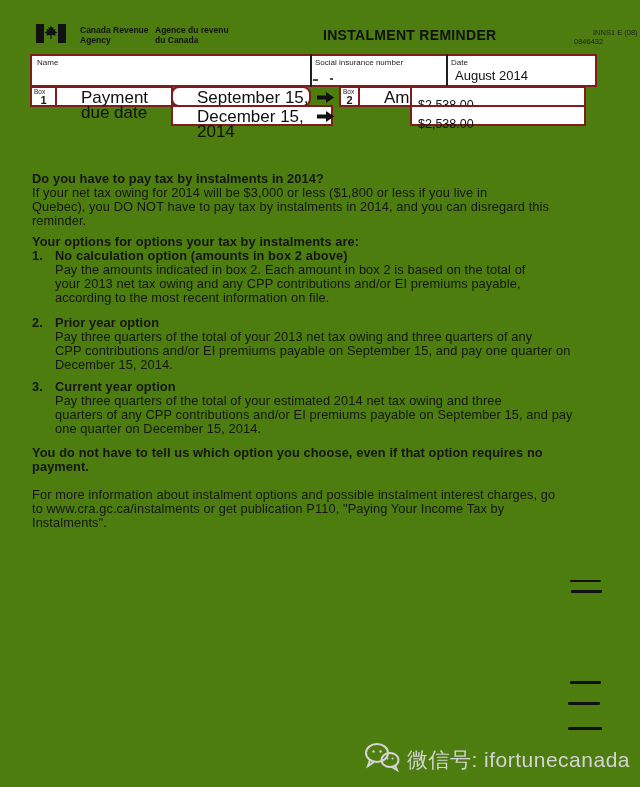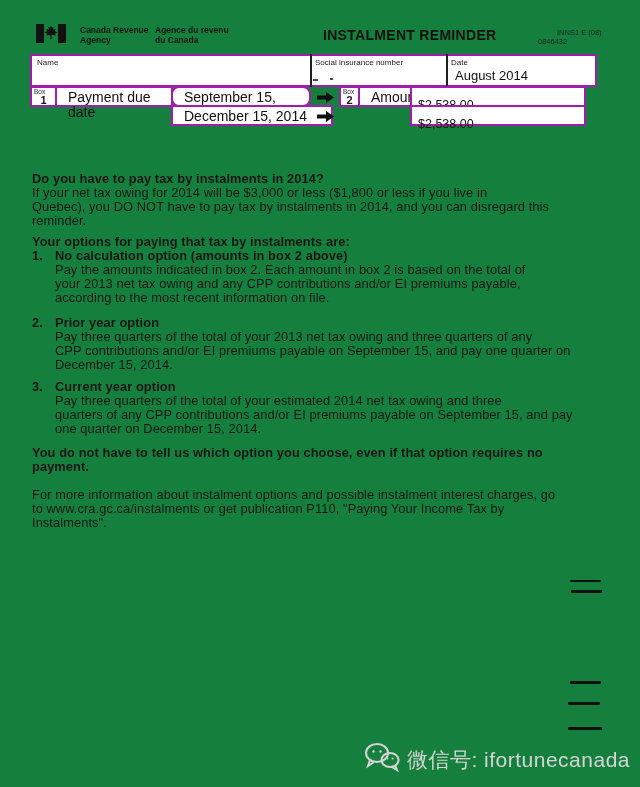--- a/index.html
+++ b/index.html
@@ -1,40 +1,40 @@
 <!DOCTYPE html>
 <html><head>
 <meta charset="utf-8">
 <style>
   html,body{margin:0;padding:0;background:#888;}
   *{box-sizing:border-box;}
   .page{
     position:relative;
     width:640px;height:787px;
     margin:0 auto;
-    background:#15803d;
+    background:#4d7c0f;
     font-family:"Liberation Sans", sans-serif;
     color:#1a1a1a;
     overflow:hidden;
   }
   .abs{position:absolute;}
   .pre{white-space:pre-line;}
   .b{font-weight:bold;}
 
   
   .agency{font-size:8.5px;font-weight:bold;line-height:10px;color:#141414;}
   .doc-title{font-size:14px;font-weight:bold;letter-spacing:.3px;color:#111;}
-  .form-code{font-size:7.5px;color:#222;}
+  .form-code{font-size:7.5px;color:#222;margin-left:36px;}
 
   
-  .cell{position:absolute;border:2px solid #a21caf;background:#fff;}
+  .cell{position:absolute;border:2px solid #7f1d1d;background:#fff;}
   .mini-label{font-size:8px;color:#222;padding:2px 0 0 5px;line-height:9px;}
   .vdiv{position:absolute;width:2px;background:#1f1f1f;}
   .date-value{font-size:13px;color:#101010;padding:3px 0 0 9px;}
-  .cell-text{font-size:14px;color:#101010;padding:2px 0 0 11px;line-height:15px;}
+  .cell-text{font-size:17px;color:#101010;padding:2px 0 0 24px;line-height:15px;}
   .amount-text{font-size:12.5px;color:#101010;padding:10px 0 0 6px;line-height:15px;}
   .boxcell{display:flex;flex-direction:column;align-items:center;padding-top:1px;}
   .box-word{font-size:6.5px;line-height:6px;align-self:flex-start;padding-left:2px;}
   .box-num{font-size:11px;font-weight:bold;line-height:11px;}
   .sin-mark{position:absolute;background:#4a4a4a;height:2px;}
 
   
   .body-text{font-size:12.8px;line-height:14px;color:#161616;letter-spacing:.1px;}
   .opt-title{font-weight:bold;}
   .opt-num{display:inline-block;width:23px;font-weight:bold;}
@@ -105,21 +105,21 @@
       </svg>
   </div>
   <div class="cell amount-text" style="left:410px;top:105px;width:176px;height:21px;">$2,538.00</div>
 
 
   <div class="abs body-text b" style="left:32px;top:172px;">Do you have to pay tax by instalments in 2014?</div>
   <div class="abs body-text pre" style="left:32px;top:186px;width:560px;">If your net tax owing for 2014 will be $3,000 or less ($1,800 or less if you live in
 Quebec), you DO NOT have to pay tax by instalments in 2014, and you can disregard this
 reminder.</div>
 
-  <div class="abs body-text b" style="left:32px;top:235px;">Your options for paying that tax by instalments are:</div>
+  <div class="abs body-text b" style="left:32px;top:235px;">Your options for options your tax by instalments are:</div>
 
   <div class="abs body-text" style="left:32px;top:249px;width:565px;">
     <div class="opt-title"><span class="opt-num">1.</span><span>No calculation option (amounts in box 2 above)</span></div>
     <div class="opt-text pre">Pay the amounts indicated in box 2. Each amount in box 2 is based on the total of
 your 2013 net tax owing and any CPP contributions and/or EI premiums payable,
 according to the most recent information on file.</div>
   </div>
 
   <div class="abs body-text" style="left:32px;top:316px;width:565px;">
     <div class="opt-title"><span class="opt-num">2.</span><span>Prior year option</span></div>

